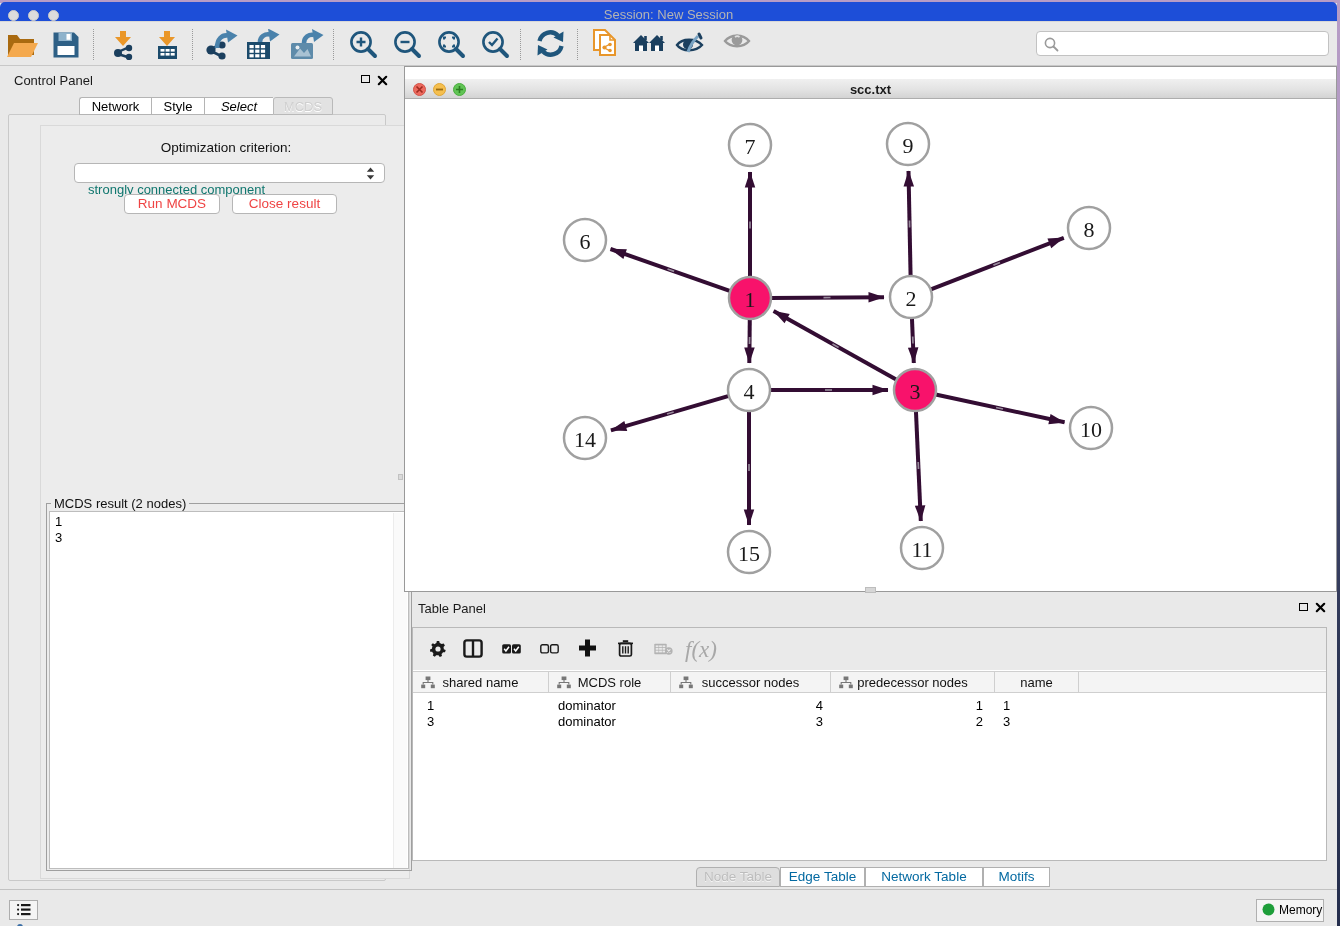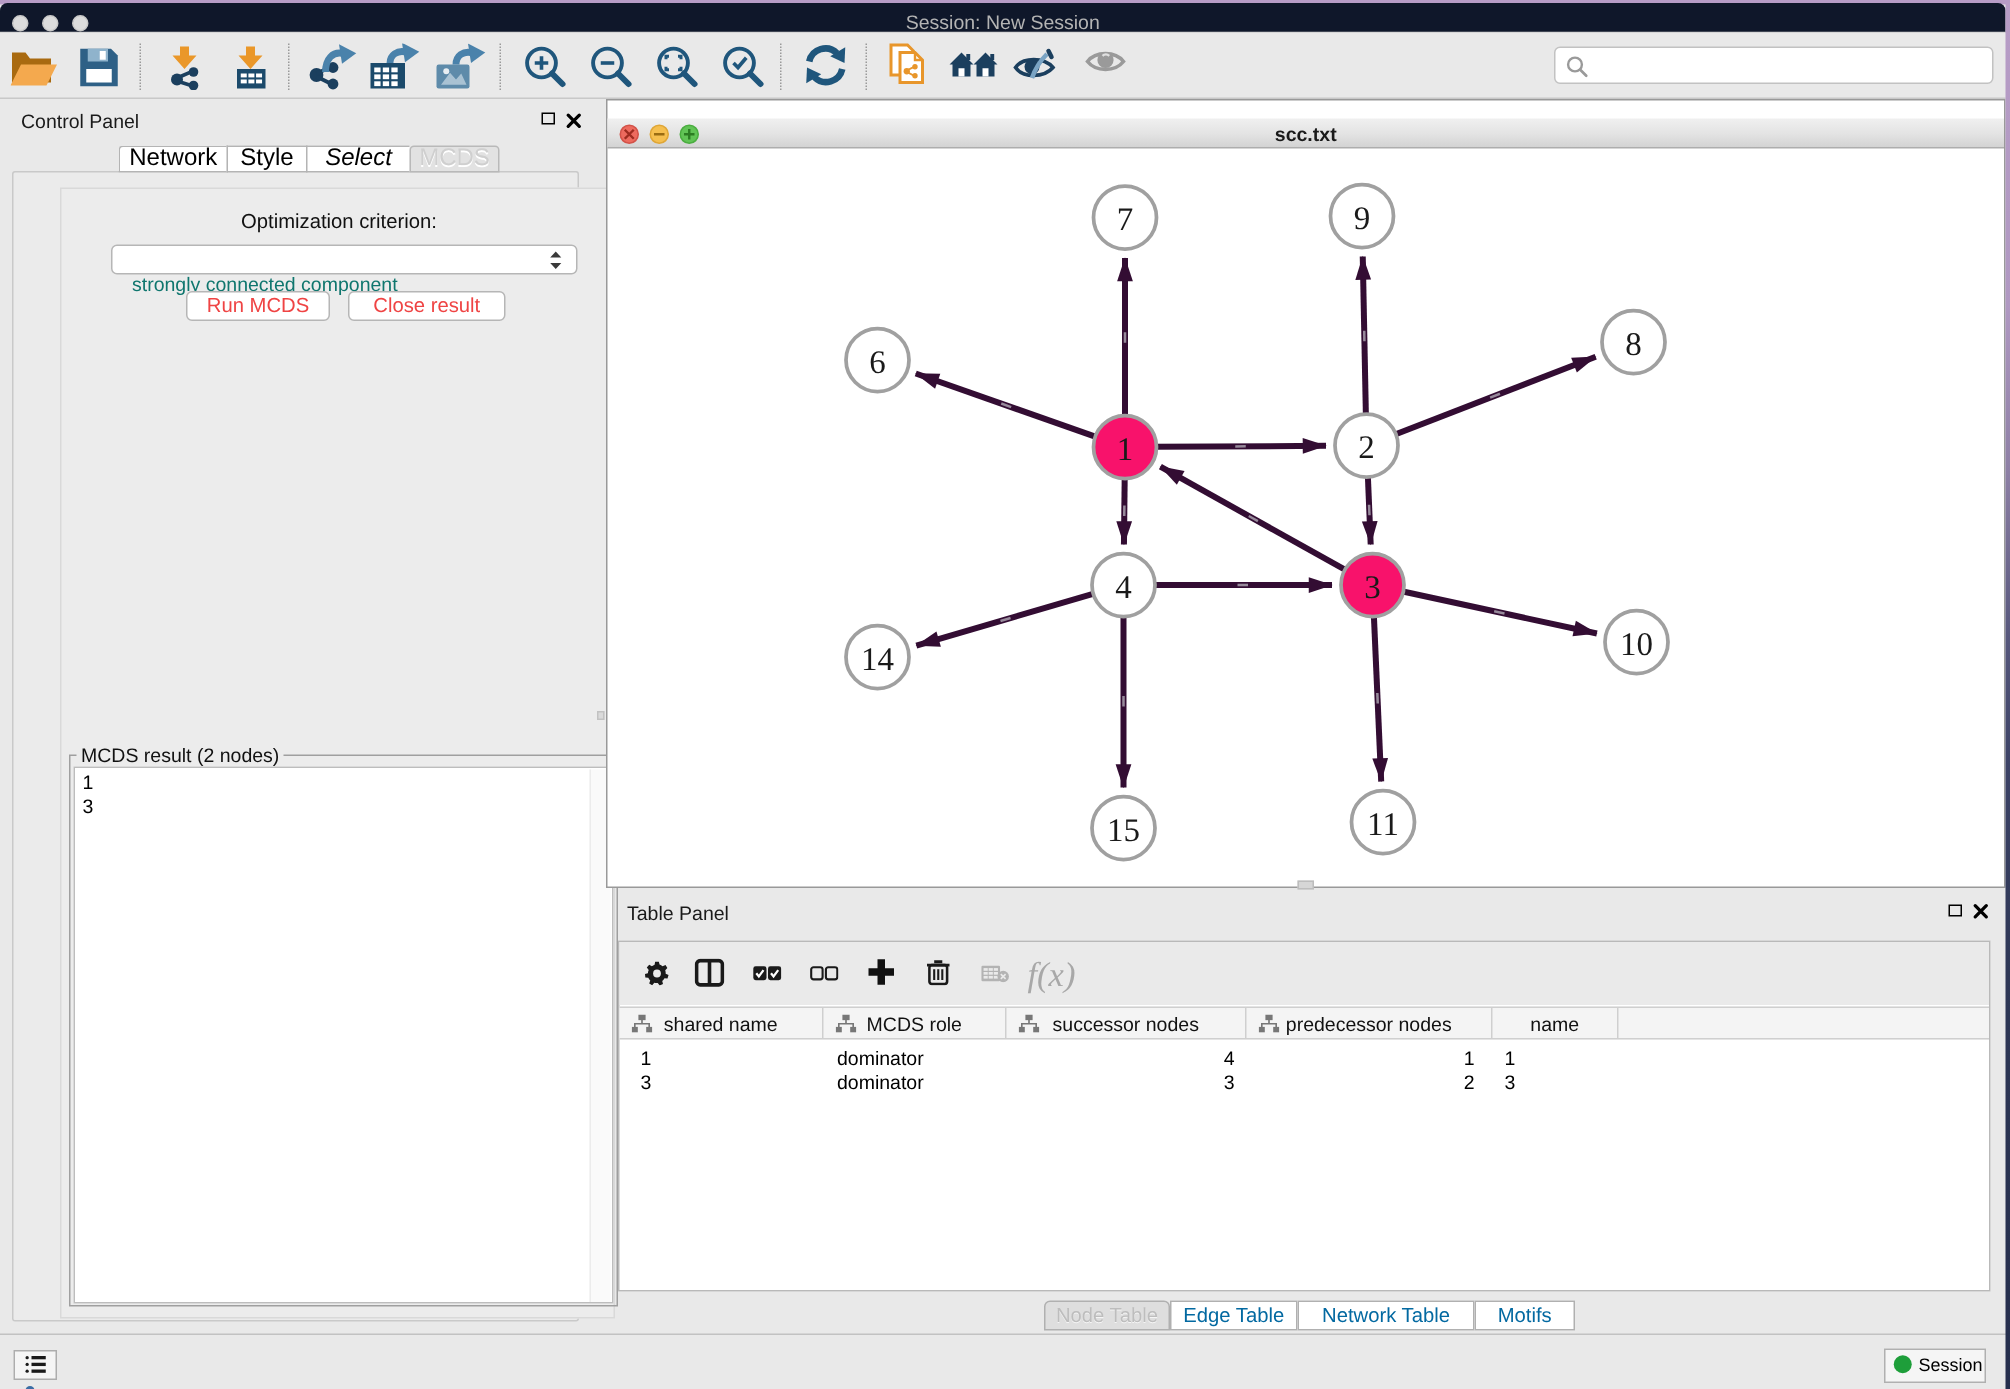--- a/index.html
+++ b/index.html
@@ -4,35 +4,35 @@
 <style>
 * { margin:0; padding:0; box-sizing:border-box; }
 html,body { width:1340px; height:926px; overflow:hidden; }
 body { font-family:"Liberation Sans", sans-serif; background:#e9e9e9; position:relative; }
 .abs { position:absolute; }
 
 #desktop-top { left:0; top:0; width:1340px; height:3px; background:#b79cc6; }
 #desktop-right { right:0; top:0; width:3px; height:926px;
   background:linear-gradient(180deg,#b79cc6 0%,#b098c2 22%,#8d7fa5 34%,#56577c 46%,#3c4266 55%,#2e3756 70%,#252e4d 100%); }
 
-#titlebar { left:0; top:2px; width:1337px; height:20px; background:#0f172a;
+#titlebar { left:0; top:2px; width:1337px; height:20px; background:#1d4ed8;
   border-radius:5px 5px 0 0; border-bottom:1px solid #d8d8d8; }
 .tl { position:absolute; top:8px; width:11px; height:11px; border-radius:50%;
   background:#dcdcdc; border:1px solid #c9c9c9; }
 #title-text { left:0; top:5px; width:1337px; text-align:center; font-size:13px; color:#b4b4b4; }
 
 #toolbar { left:0; top:23px; width:1337px; height:43px; background:#e9e9e9; border-bottom:1px solid #c8c8c8; }
 .tsep { position:absolute; top:6px; height:31px; width:0; border-left:1px dotted #9a9a9a; }
 .ticon { position:absolute; top:7px; }
 #searchbox { left:1036px; top:8px; width:293px; height:25px; background:#fff;
   border:1px solid #c2c2c2; border-radius:4px; }
 
 #cp-title { left:14px; top:73px; font-size:13px; color:#1a1a1a; }
 .sqicon { position:absolute; width:9px; height:8px; border:1.8px solid #000; background:transparent; }
-.tabs { position:absolute; top:97px; left:79px; height:18px; display:flex; font-size:16px; z-index:2;text-align:right; }
+.tabs { position:absolute; top:97px; left:79px; height:18px; display:flex; font-size:13px; z-index:2;text-align:right; }
 .tab { background:#fff; border:1px solid #b4b4b4; border-right:none;
   display:flex; align-items:center; justify-content:center; color:#000; }
 .tab:first-child { border-radius:3px 0 0 0; }
 .tab.sel { background:#e2e2e2; color:#cfcfcf; border:1px solid #b9b9b9; border-radius:3px 3px 0 0;
   text-shadow:0 1px 0 #fff; }
 #cp-inner { left:8px; top:114px; width:378px; height:767px; background:#ebebeb;
   border:1px solid #c9c9c9; border-radius:2px; }
 #cp-inner2 { left:3px; top:10px; width:370px; height:754px; background:#ececec;
   border:1px solid #d9d9d9;margin-left:28px; }
 #opt-label { left:0; top:14px; width:370px; text-align:center; font-size:13.5px; color:#111; }
@@ -484,17 +484,17 @@
           <rect x="11" y="7.5" width="9.5" height="2.2"></rect>
           <rect x="7" y="12" width="2.2" height="2.2" rx="1.1"></rect>
           <rect x="11" y="12" width="9.5" height="2.2"></rect>
         </g>
       </svg>
   </div>
   <div class="abs" id="membtn">
     <svg class="abs" style="left:5px; top:3px;" width="13" height="13" viewBox="0 0 13 13">
         <circle cx="6.5" cy="6.5" r="6" fill="#1e9e3a"></circle>
       </svg>
-    <div class="abs" style="left:22px; top:3px; font-size:12px;">Session</div>
+    <div class="abs" style="left:22px; top:3px; font-size:12px;">Memory</div>
   </div>
   <div class="abs" style="left:17px; top:34px; width:6px; height:3px; border-radius:4px 4px 0 0; background:#3b6ea5;"></div>
 </div>
 <div class="abs" id="desktop-right"></div>
 
 </body></html>

